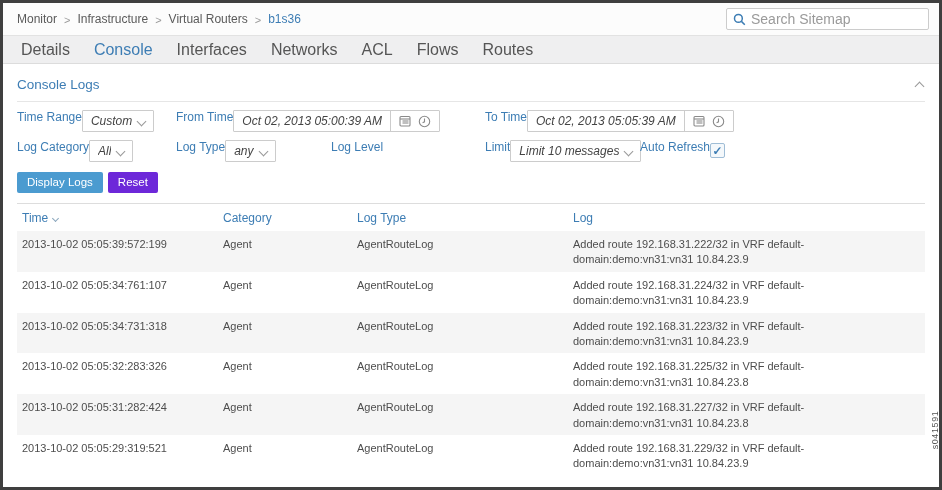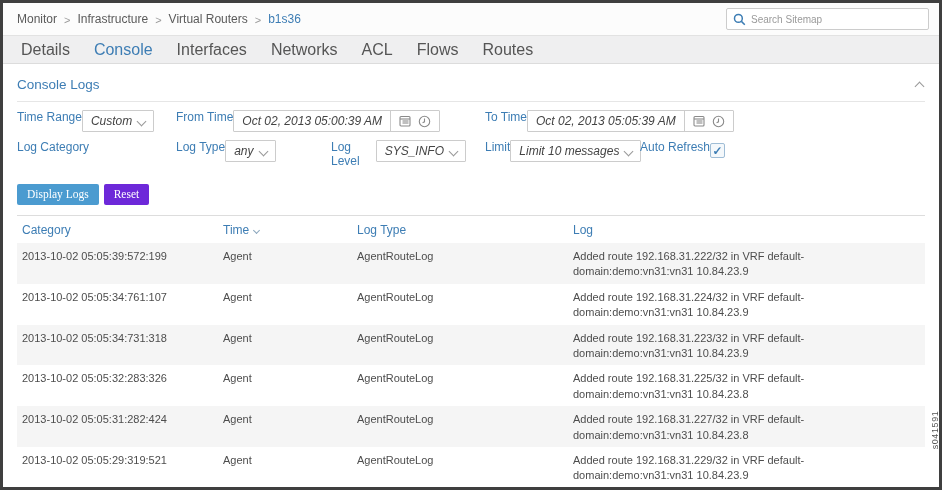--- a/index.html
+++ b/index.html
@@ -27,21 +27,21 @@
 
   .searchbox {
     margin-left: auto; display: flex; align-items: center;
     width: 203px; height: 22px; background: #fff;
     border: 1px solid #ccc; border-radius: 2px; padding: 0 6px;
   }
   .searchbox svg { flex: 0 0 auto; margin-right: 5px; }
   .searchbox input {
     border: none; outline: none; width: 100%;
     font-family: "Liberation Sans", sans-serif;
-    font-size: 10px; color: #444; background: transparent;
+    font-size: 14px; color: #444; background: transparent;
   }
   .searchbox input::placeholder { color: #9a9a9a; }
 
   
   .tabbar {
     height: 28px; display: flex; align-items: center;
     background: #efeff0; border-bottom: 1px solid #dcdcdc;
     padding-left: 6px;
   }
   .tab { font-size: 16px; color: #555; padding: 0 12px; cursor: pointer; }
@@ -92,21 +92,21 @@
     width: 15px; height: 15px; margin-top: 3px;
     border: 1px solid #9fbdd6; background: #f4f8fb; border-radius: 2px;
     display: flex; align-items: center; justify-content: center;
     font-size: 12px; font-weight: bold; color: #3d7db4; cursor: pointer;
   }
 
   
   .btn-row { display: flex; gap: 5px; margin-top: 10px; }
   .btn {
     height: 21px; padding: 0 10px; border: none; border-radius: 2px;
-    font-family: Liberation Serif, serif;
+    font-family: Liberation Sans, sans-serif;
     font-size: 11.5px; color: #fff; cursor: pointer; line-height: 21px;
   }
   .btn.primary { background: #4b9bd0; }
   .btn.secondary { background: #6d28d9; }
 
   
   .logtable { margin-top: 10px; border-top: 1px solid #ddd; }
   .trow {
     display: grid;
     grid-template-columns: 201px 134px 216px 1fr;
@@ -212,34 +212,34 @@
               <polyline class="ic" points="6.5,3.5 6.5,6.8 4.6,7.8"></polyline>
             </svg>
           </span>
         </div>
       </div>
     </div>
 
     <div class="filter-row filter-row2">
       <div class="fcol w-cat">
         <span class="flabel">Log Category</span>
+        <div class="field">
+          <span class="val">All</span>
+          <span class="caret down"></span>
+        </div>
       </div>
       <div class="fcol w-type">
         <span class="flabel">Log Type</span>
         <div class="field">
           <span class="val">any</span>
           <span class="caret down"></span>
         </div>
       </div>
       <div class="fcol w-level">
         <span class="flabel">Log Level</span>
-        <div class="field">
-          <span class="val">SYS_INFO</span>
-          <span class="caret down"></span>
-        </div>
       </div>
       <div class="fcol w-limit">
         <span class="flabel">Limit</span>
         <div class="field">
           <span class="val">Limit 10 messages</span>
           <span class="caret down"></span>
         </div>
       </div>
       <div class="fcol">
         <span class="flabel">Auto Refresh</span>
@@ -249,25 +249,25 @@
       </div>
     </div>
 
     <div class="btn-row">
       <button class="btn primary">Display Logs</button>
       <button class="btn secondary">Reset</button>
     </div>
 
     <div class="logtable">
       <div class="trow thead">
-        <div class="cell">Category</div>
         <div class="cell time-h">
           <span>Time</span>
           <span class="caret down sm"></span>
         </div>
+        <div class="cell">Category</div>
         <div class="cell">Log Type</div>
         <div class="cell">Log</div>
       </div>
       <div class="tbody">
         <div class="trow">
           <div class="cell">2013-10-02 05:05:39:572:199</div>
           <div class="cell">Agent</div>
           <div class="cell">AgentRouteLog</div>
           <div class="cell log">Added route 192.168.31.222/32 in VRF default-domain:demo:vn31:vn31 10.84.23.9</div>
         </div>

